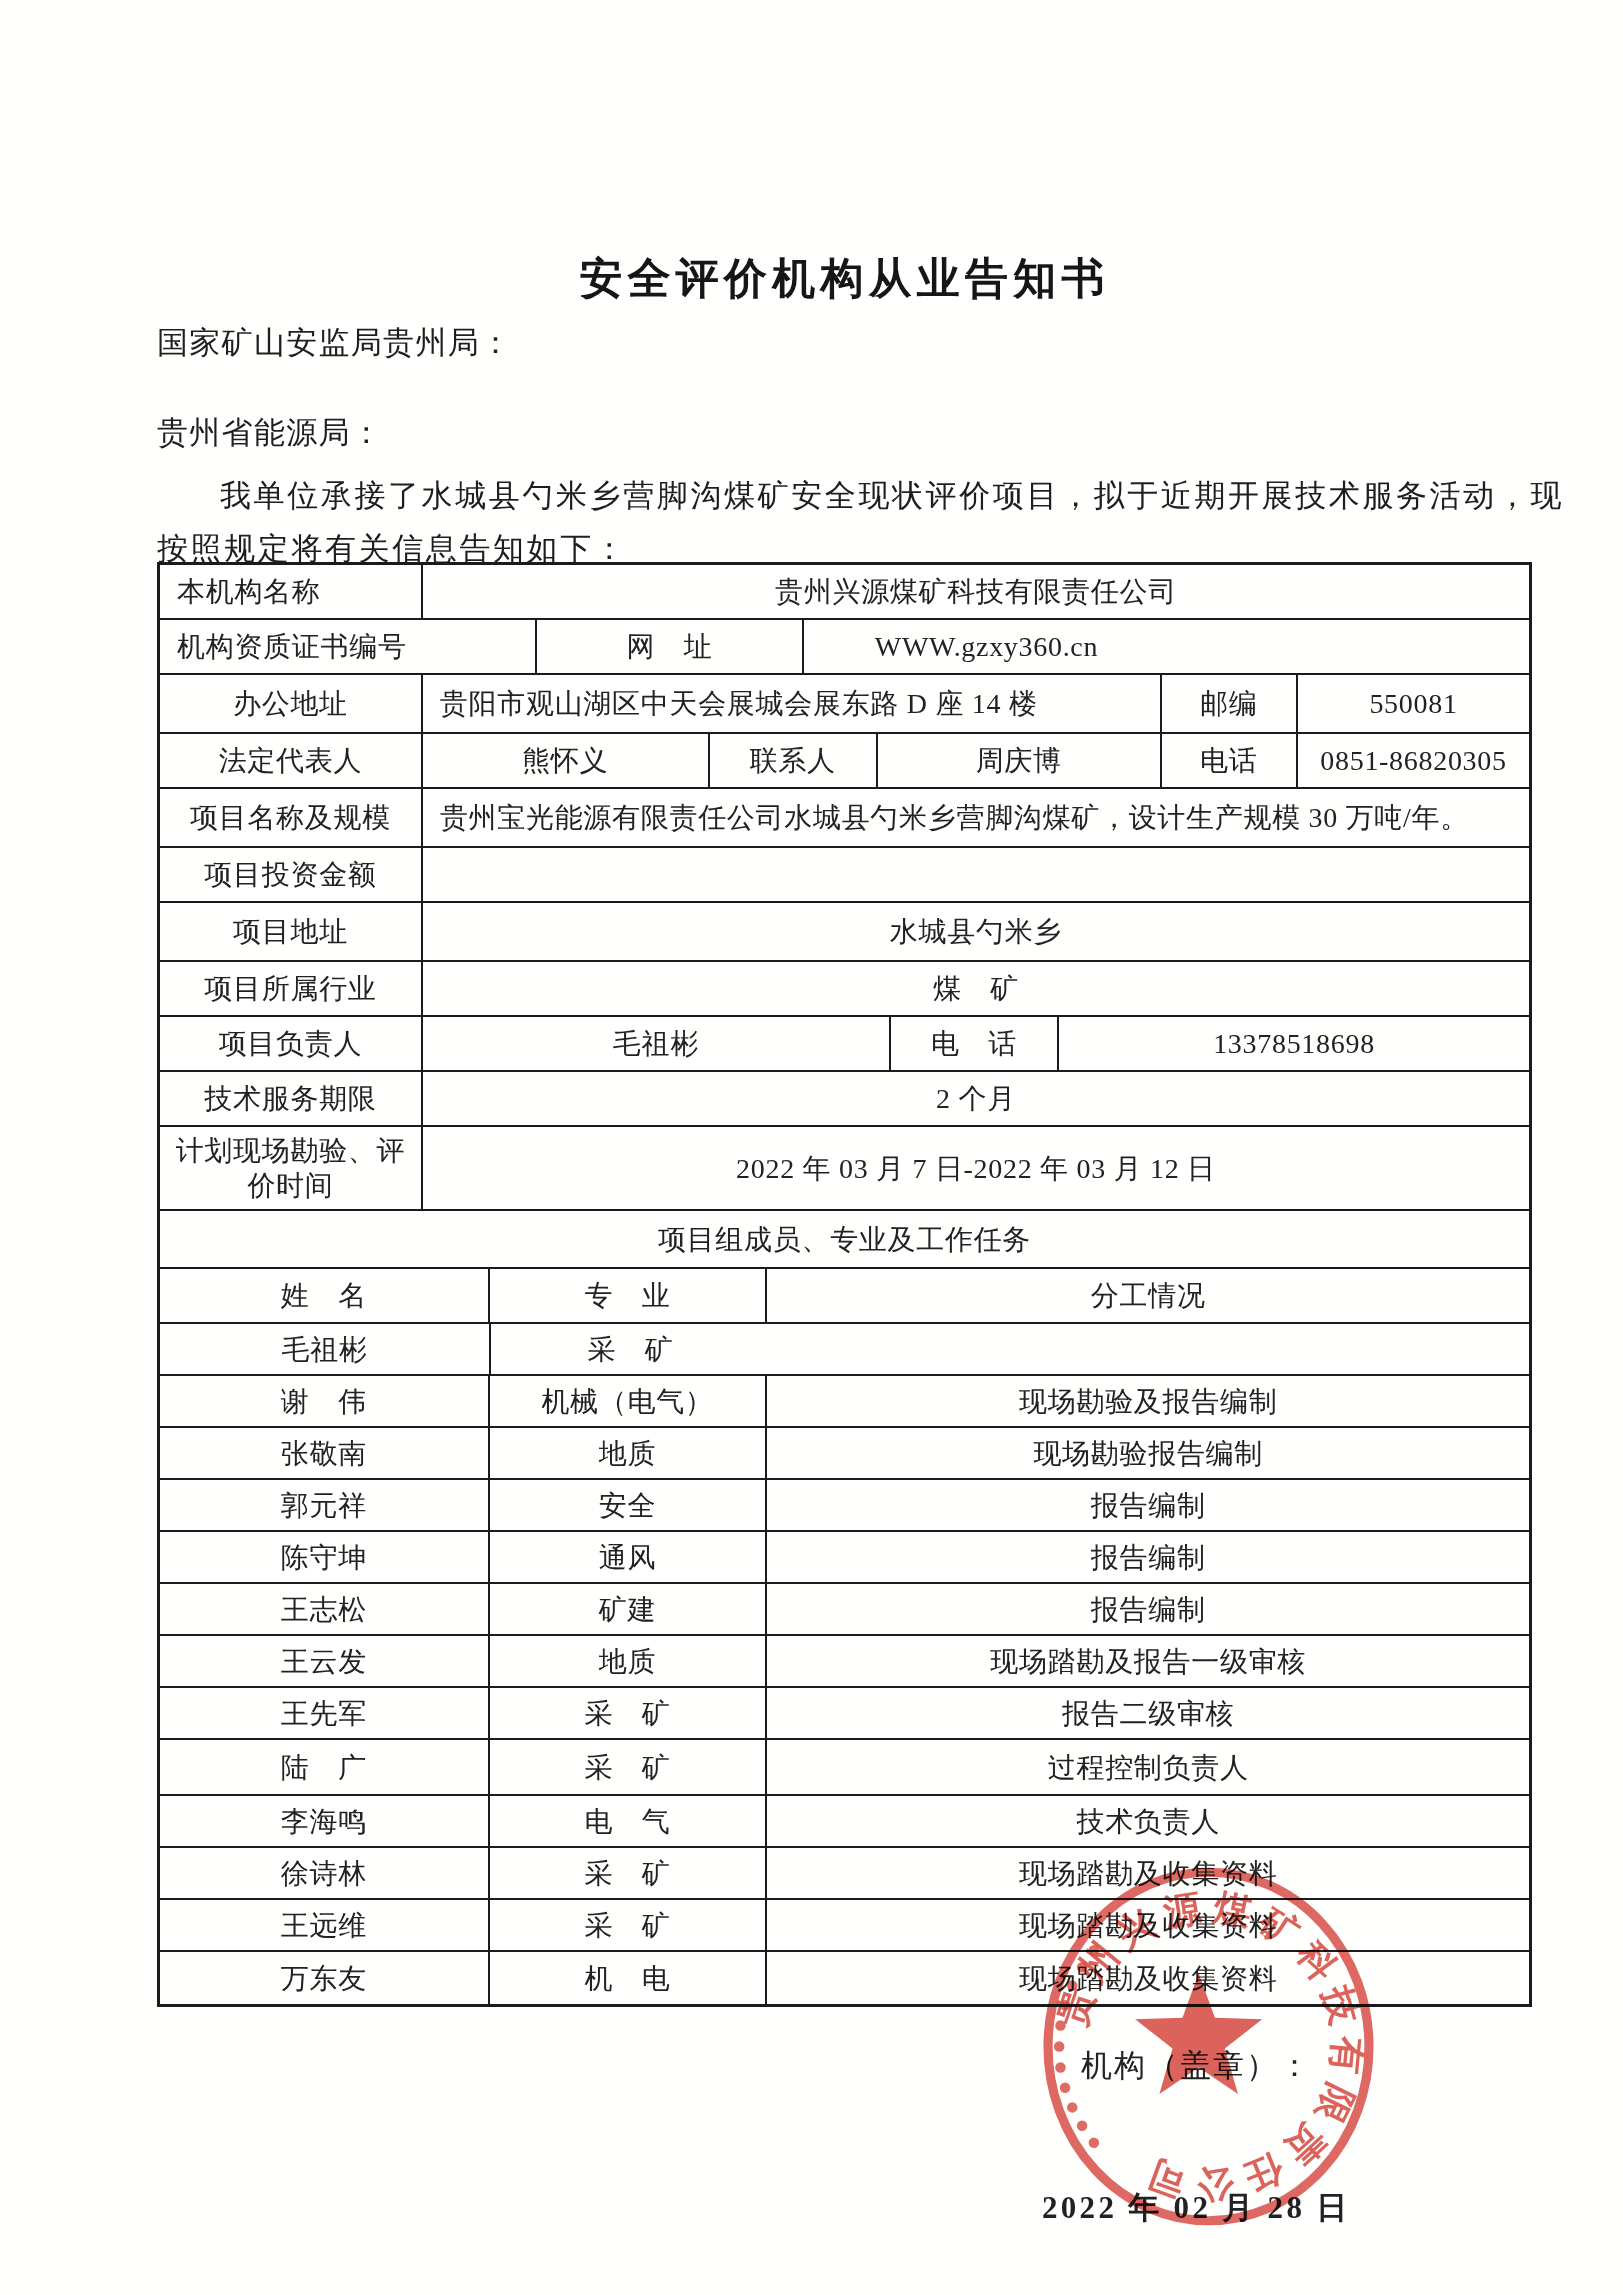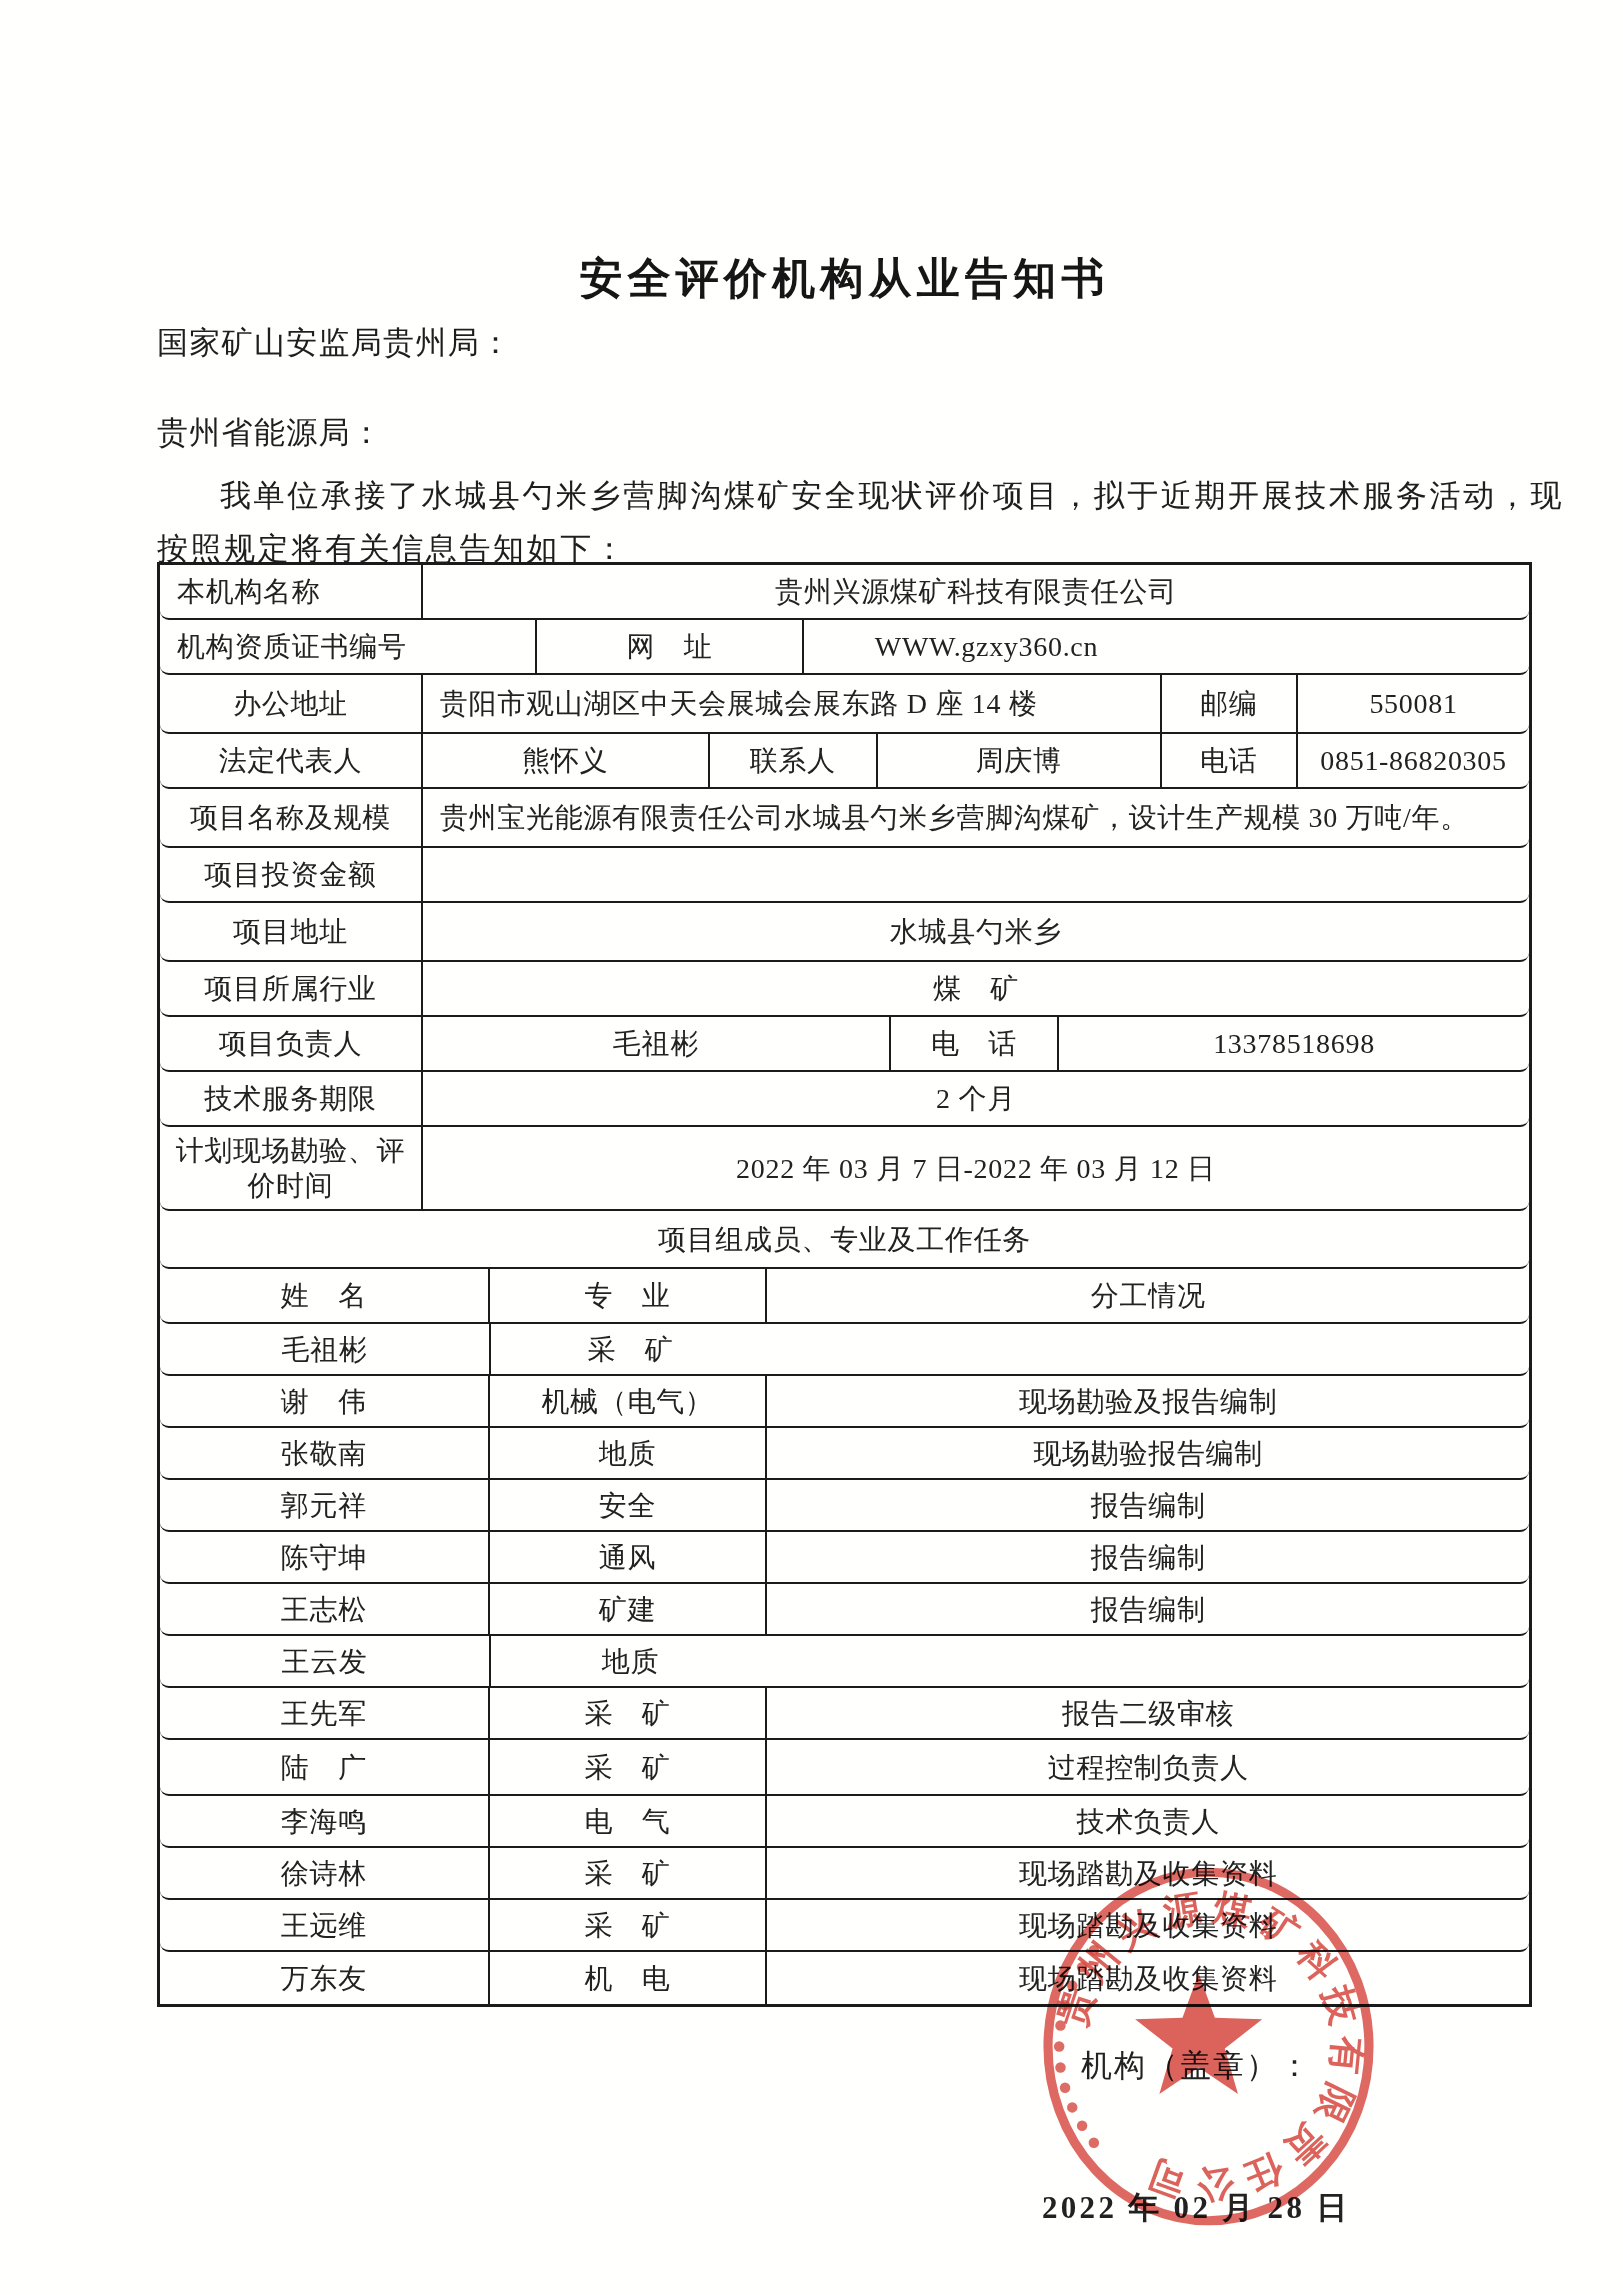--- a/index.html
+++ b/index.html
@@ -20,21 +20,21 @@
   .addr2{position:absolute;left:157px;top:412px;font-size:31px;letter-spacing:1.3px;}
   .para1{position:absolute;left:157px;top:475px;width:1377px;font-size:31px;letter-spacing:2.6px;text-indent:63px;white-space:nowrap;font-family:Liberation Serif, serif;}
   .para2{position:absolute;left:157px;top:528px;width:1377px;font-size:31px;letter-spacing:2.6px;}
 
   .doc-table{
     position:absolute;left:157px;top:562px;width:1375px;
     border:3.3px solid #1b1b1b;
     box-sizing:border-box;
     background:transparent;
   }
-  .trow{display:flex;border-bottom:2.6px solid #1b1b1b;box-sizing:border-box;border-radius:9px;}
+  .trow{display:flex;border-bottom:2.6px solid #1b1b1b;box-sizing:border-box;}
   .trow:last-child{border-bottom:none;}
   .tcell{
     box-sizing:border-box;
     border-right:2px solid #1b1b1b;
     display:flex;align-items:center;justify-content:center;
     font-size:28px;letter-spacing:0.7px;
     text-align:center;
     padding:2.6px 6.5px;
     line-height:1.25;
     color:#222;
@@ -165,20 +165,21 @@
       <div class="tcell" style="width:765px">报告编制</div>
     </div>
     <div class="trow" style="height:52px">
       <div class="tcell" style="width:331px">王志松</div>
       <div class="tcell" style="width:279px">矿建</div>
       <div class="tcell" style="width:765px">报告编制</div>
     </div>
     <div class="trow" style="height:52px">
       <div class="tcell" style="width:331px">王云发</div>
       <div class="tcell" style="width:279px">地质</div>
+      <div class="tcell" style="width:765px">现场踏勘及报告一级审核</div>
     </div>
     <div class="trow" style="height:52px">
       <div class="tcell" style="width:331px">王先军</div>
       <div class="tcell" style="width:279px">采　矿</div>
       <div class="tcell" style="width:765px">报告二级审核</div>
     </div>
     <div class="trow" style="height:56px">
       <div class="tcell" style="width:331px">陆　广</div>
       <div class="tcell" style="width:279px">采　矿</div>
       <div class="tcell" style="width:765px">过程控制负责人</div>

